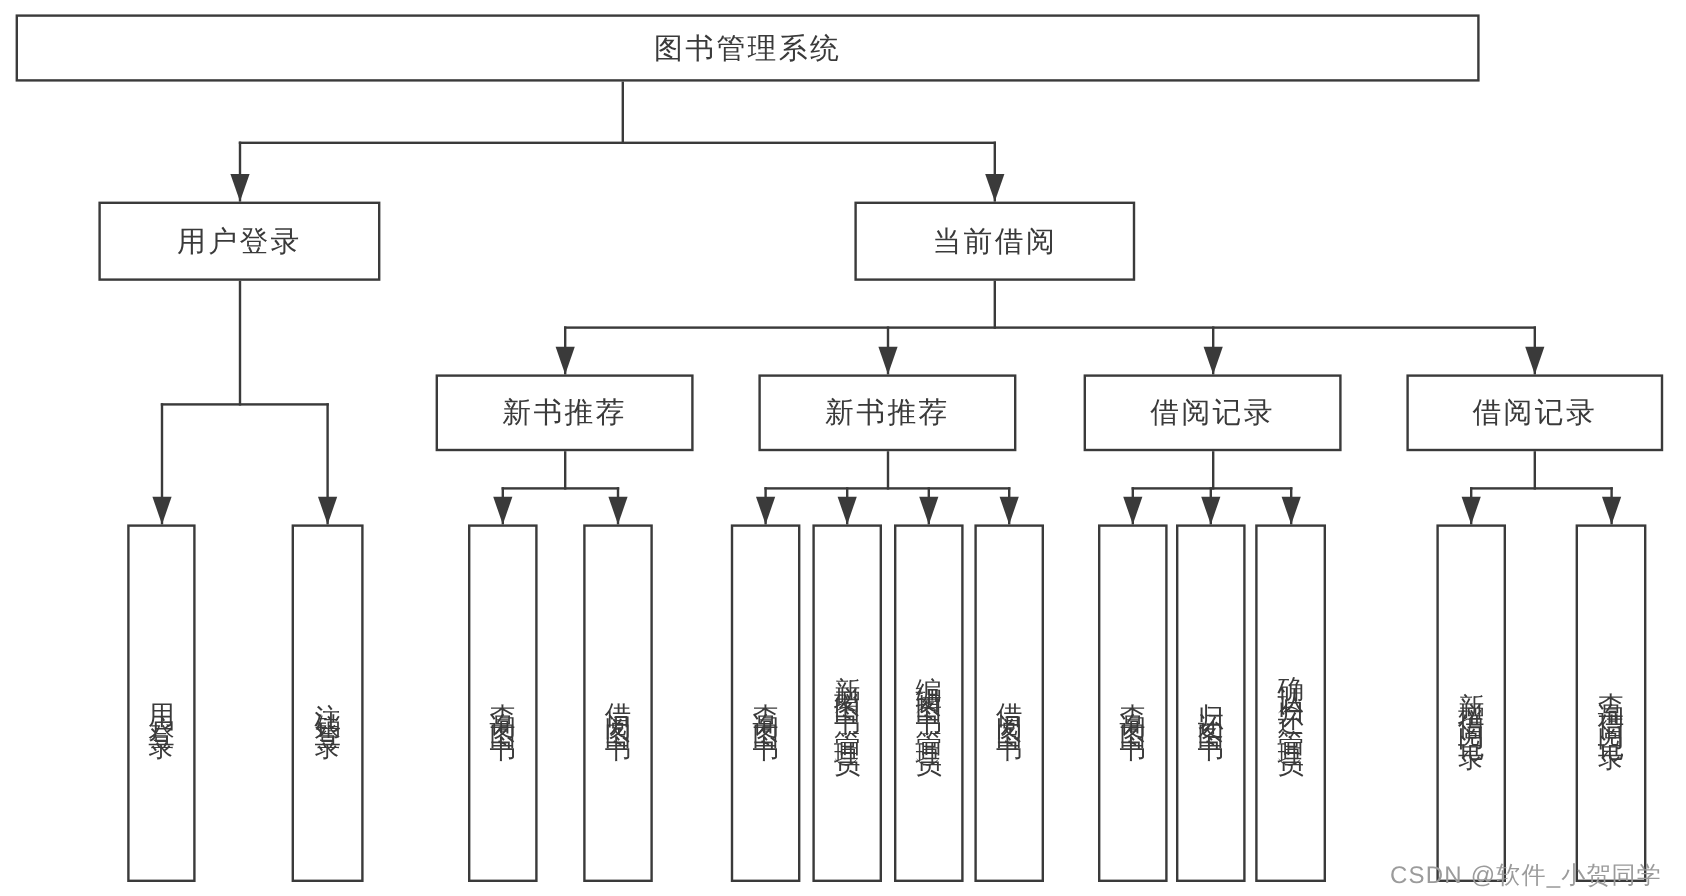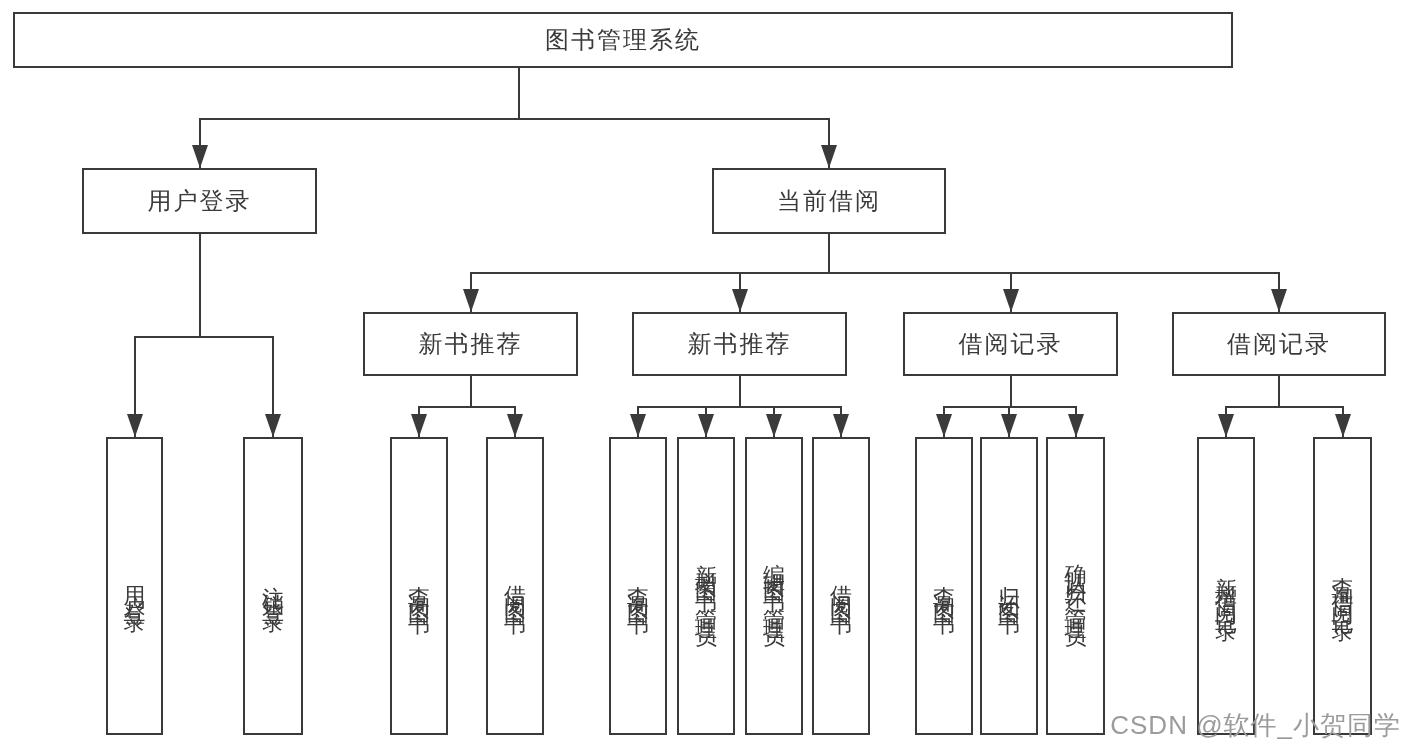--- a/index.html
+++ b/index.html
@@ -43,23 +43,23 @@
   }
   .arrow{
     position:absolute;
     width:0;height:0;
     border-left:8px solid transparent;
     border-right:8px solid transparent;
     border-top:23px solid var(--line);
   }
   .watermark{
     position:absolute;
-    right:4px;
+    right:20px;
     bottom:4px;
-    font-size:26px;
+    font-size:20px;
     letter-spacing:1px;
     color:#9b9b9b;
     z-index:10;
     white-space:nowrap;
   }
 </style>
 </head>
 <body>
 
 <div id="canvas">

